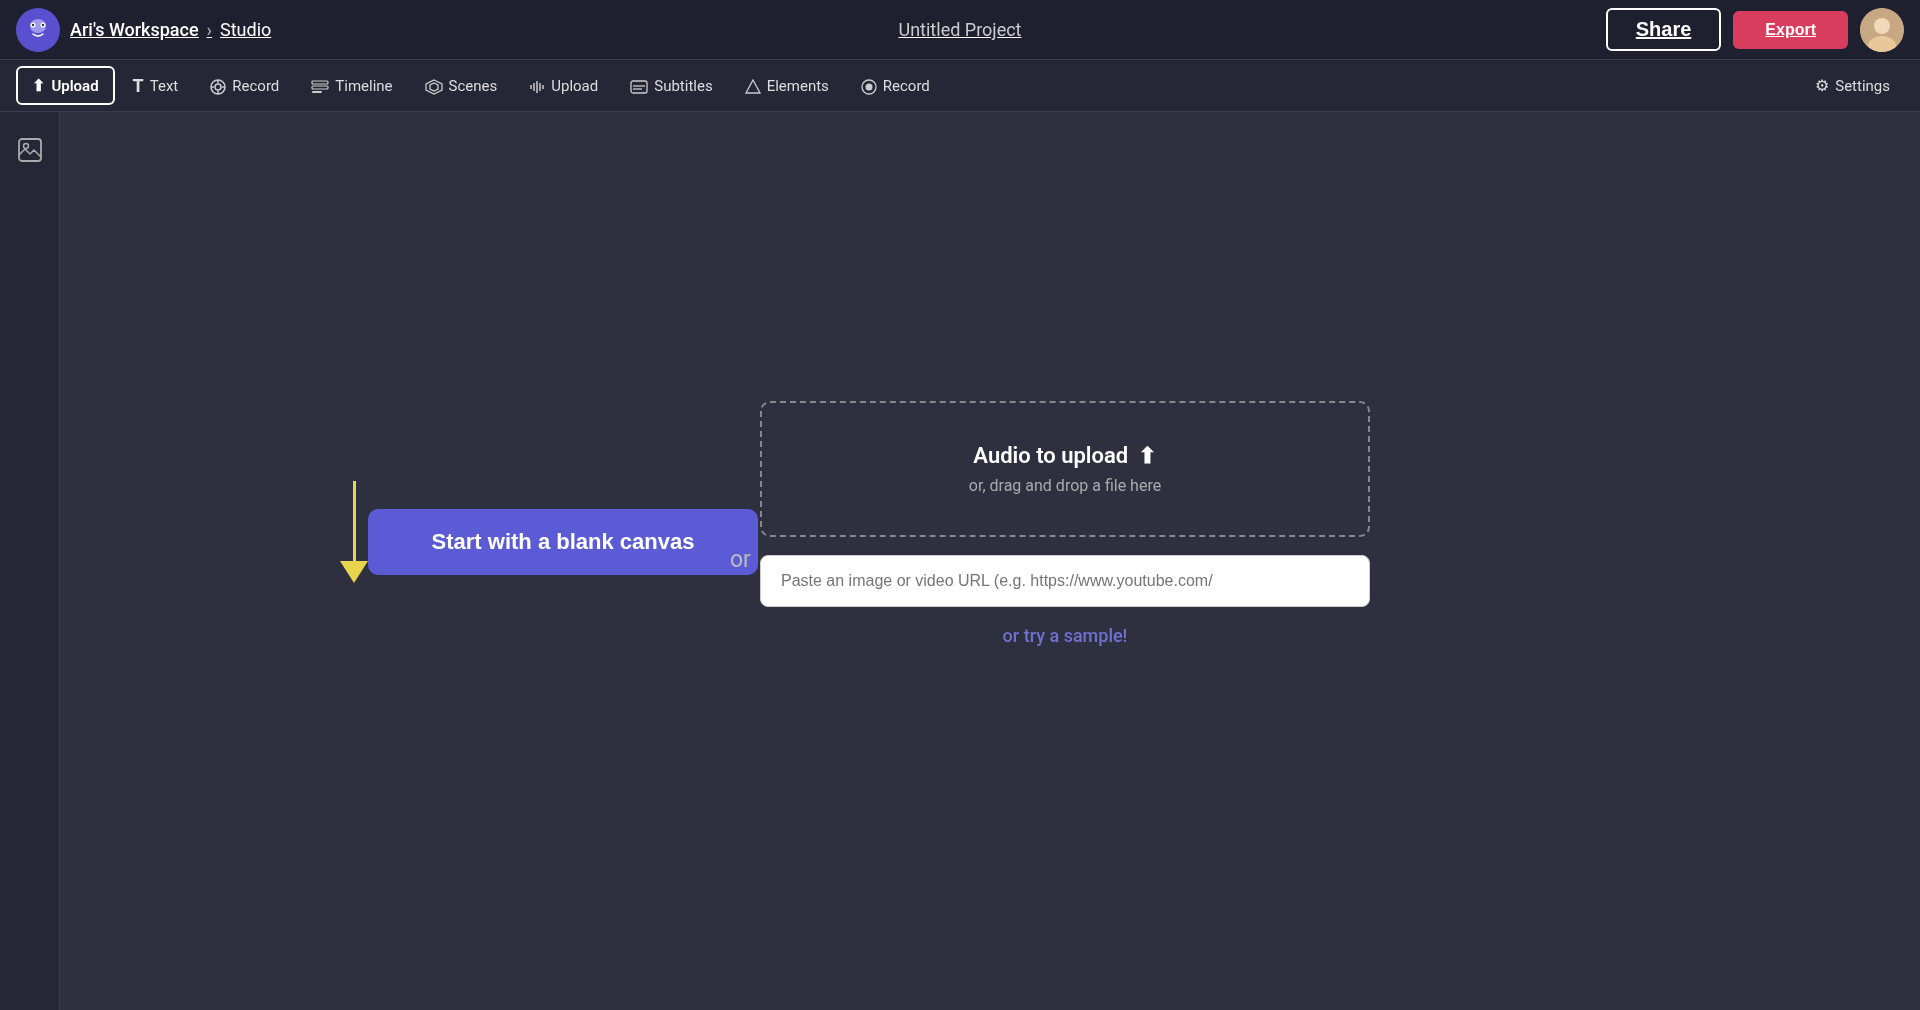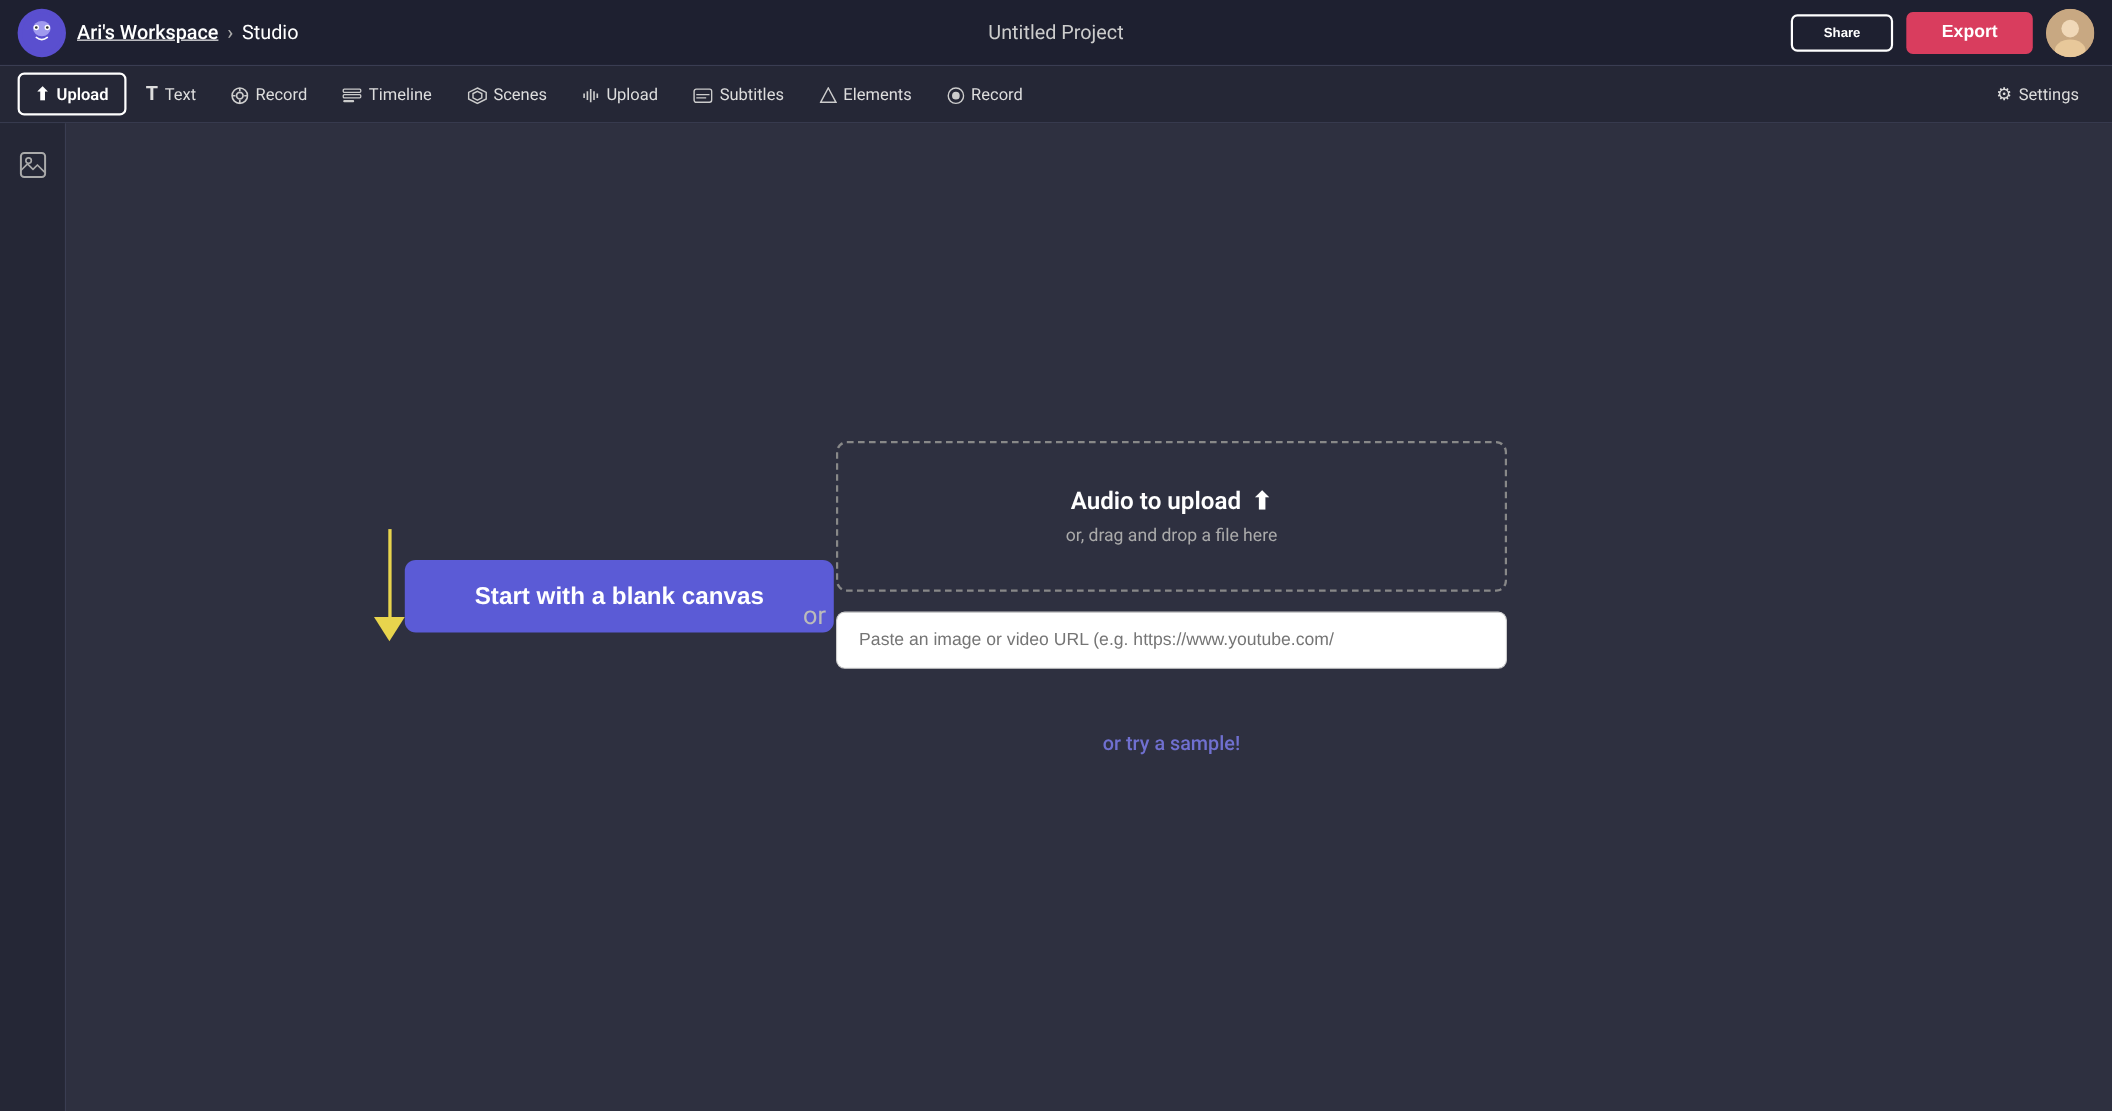--- a/index.html
+++ b/index.html
@@ -13,20 +13,21 @@
     }
 
     
     .top-nav {
       display: flex;
       align-items: center;
       background: #1e2030;
       height: 60px;
       padding: 0 16px;
       border-bottom: 1px solid #3a3d52;
+      text-decoration: underline;
     }
     .nav-left {
       display: flex;
       align-items: center;
       gap: 10px;
       min-width: 380px;
     }
     .workspace-logo {
       width: 44px;
       height: 44px;
@@ -74,21 +75,21 @@
       align-items: center;
       gap: 12px;
       min-width: 380px;
       justify-content: flex-end;
     }
     .share-btn {
       background: transparent;
       border: 2px solid #fff;
       color: #fff;
       padding: 8px 28px;
-      font-size: 12px;
+      font-size: 20px;
       font-weight: 600;
       border-radius: 6px;
       cursor: pointer;
     }
     .export-btn {
       background: #d93d5e;
       border: none;
       color: #fff;
       padding: 10px 32px;
       font-size: 16px;
@@ -297,21 +298,20 @@
       width: 100%;
       outline: none;
     }
 
     .try-sample {
       text-align: center;
       font-size: 18px;
       color: #7070d0;
       cursor: pointer;
       font-weight: 500;
-      margin-top: 40px;
     }
   </style>
 </head>
 <body>
 
 <div class="top-nav">
   <div class="nav-left">
     <div class="workspace-logo">
       <svg viewBox="0 0 36 36" fill="none" xmlns="http://www.w3.org/2000/svg">
         <circle cx="18" cy="18" r="18" fill="#5a4fcf"></circle>

